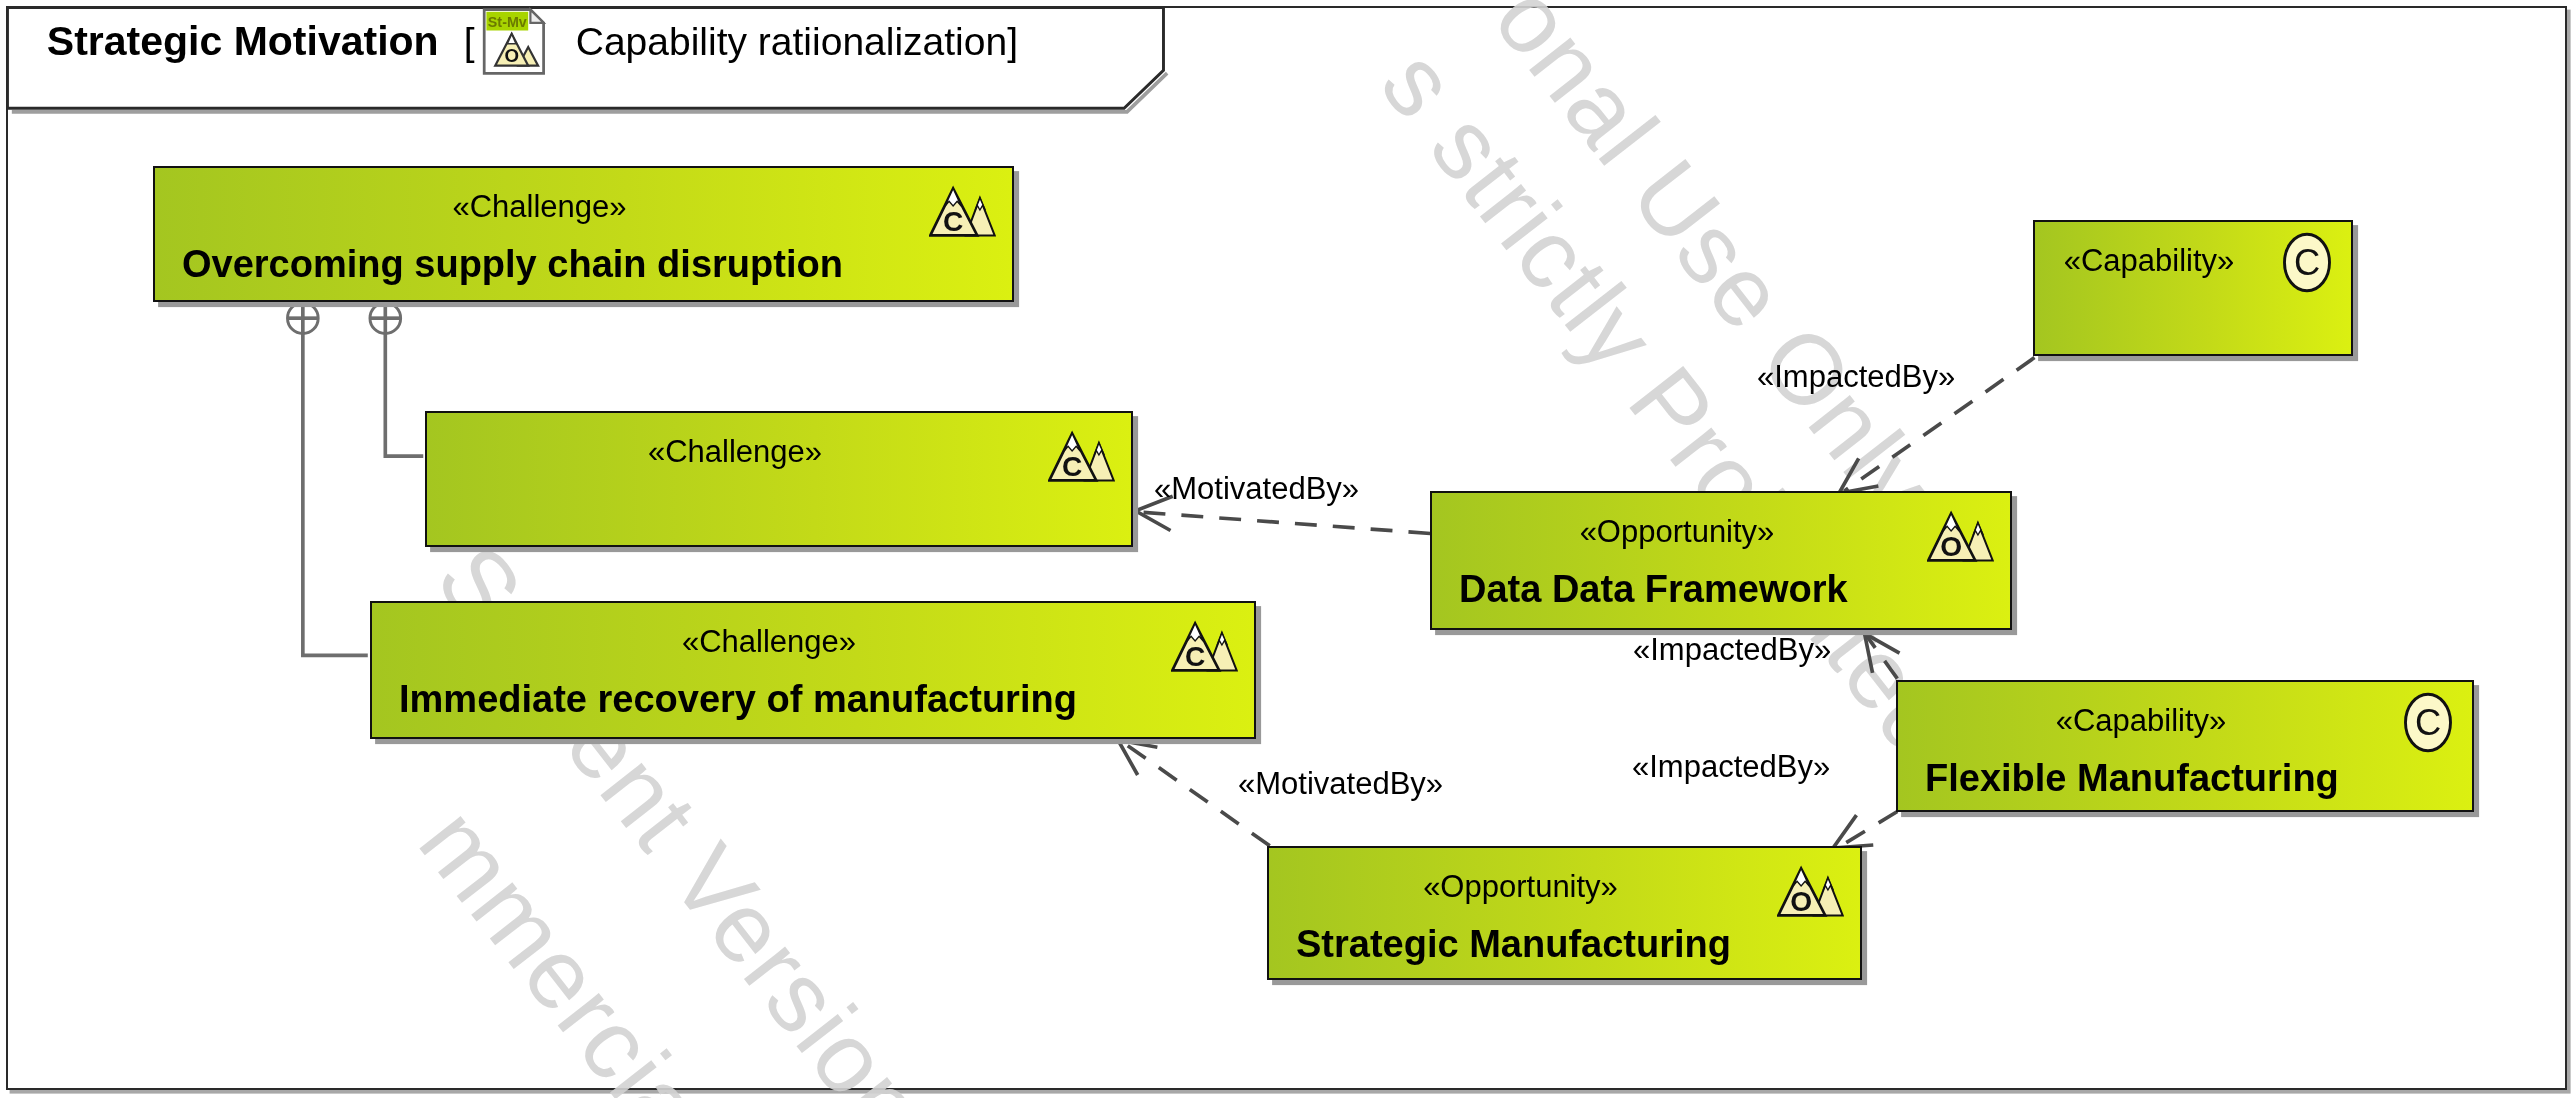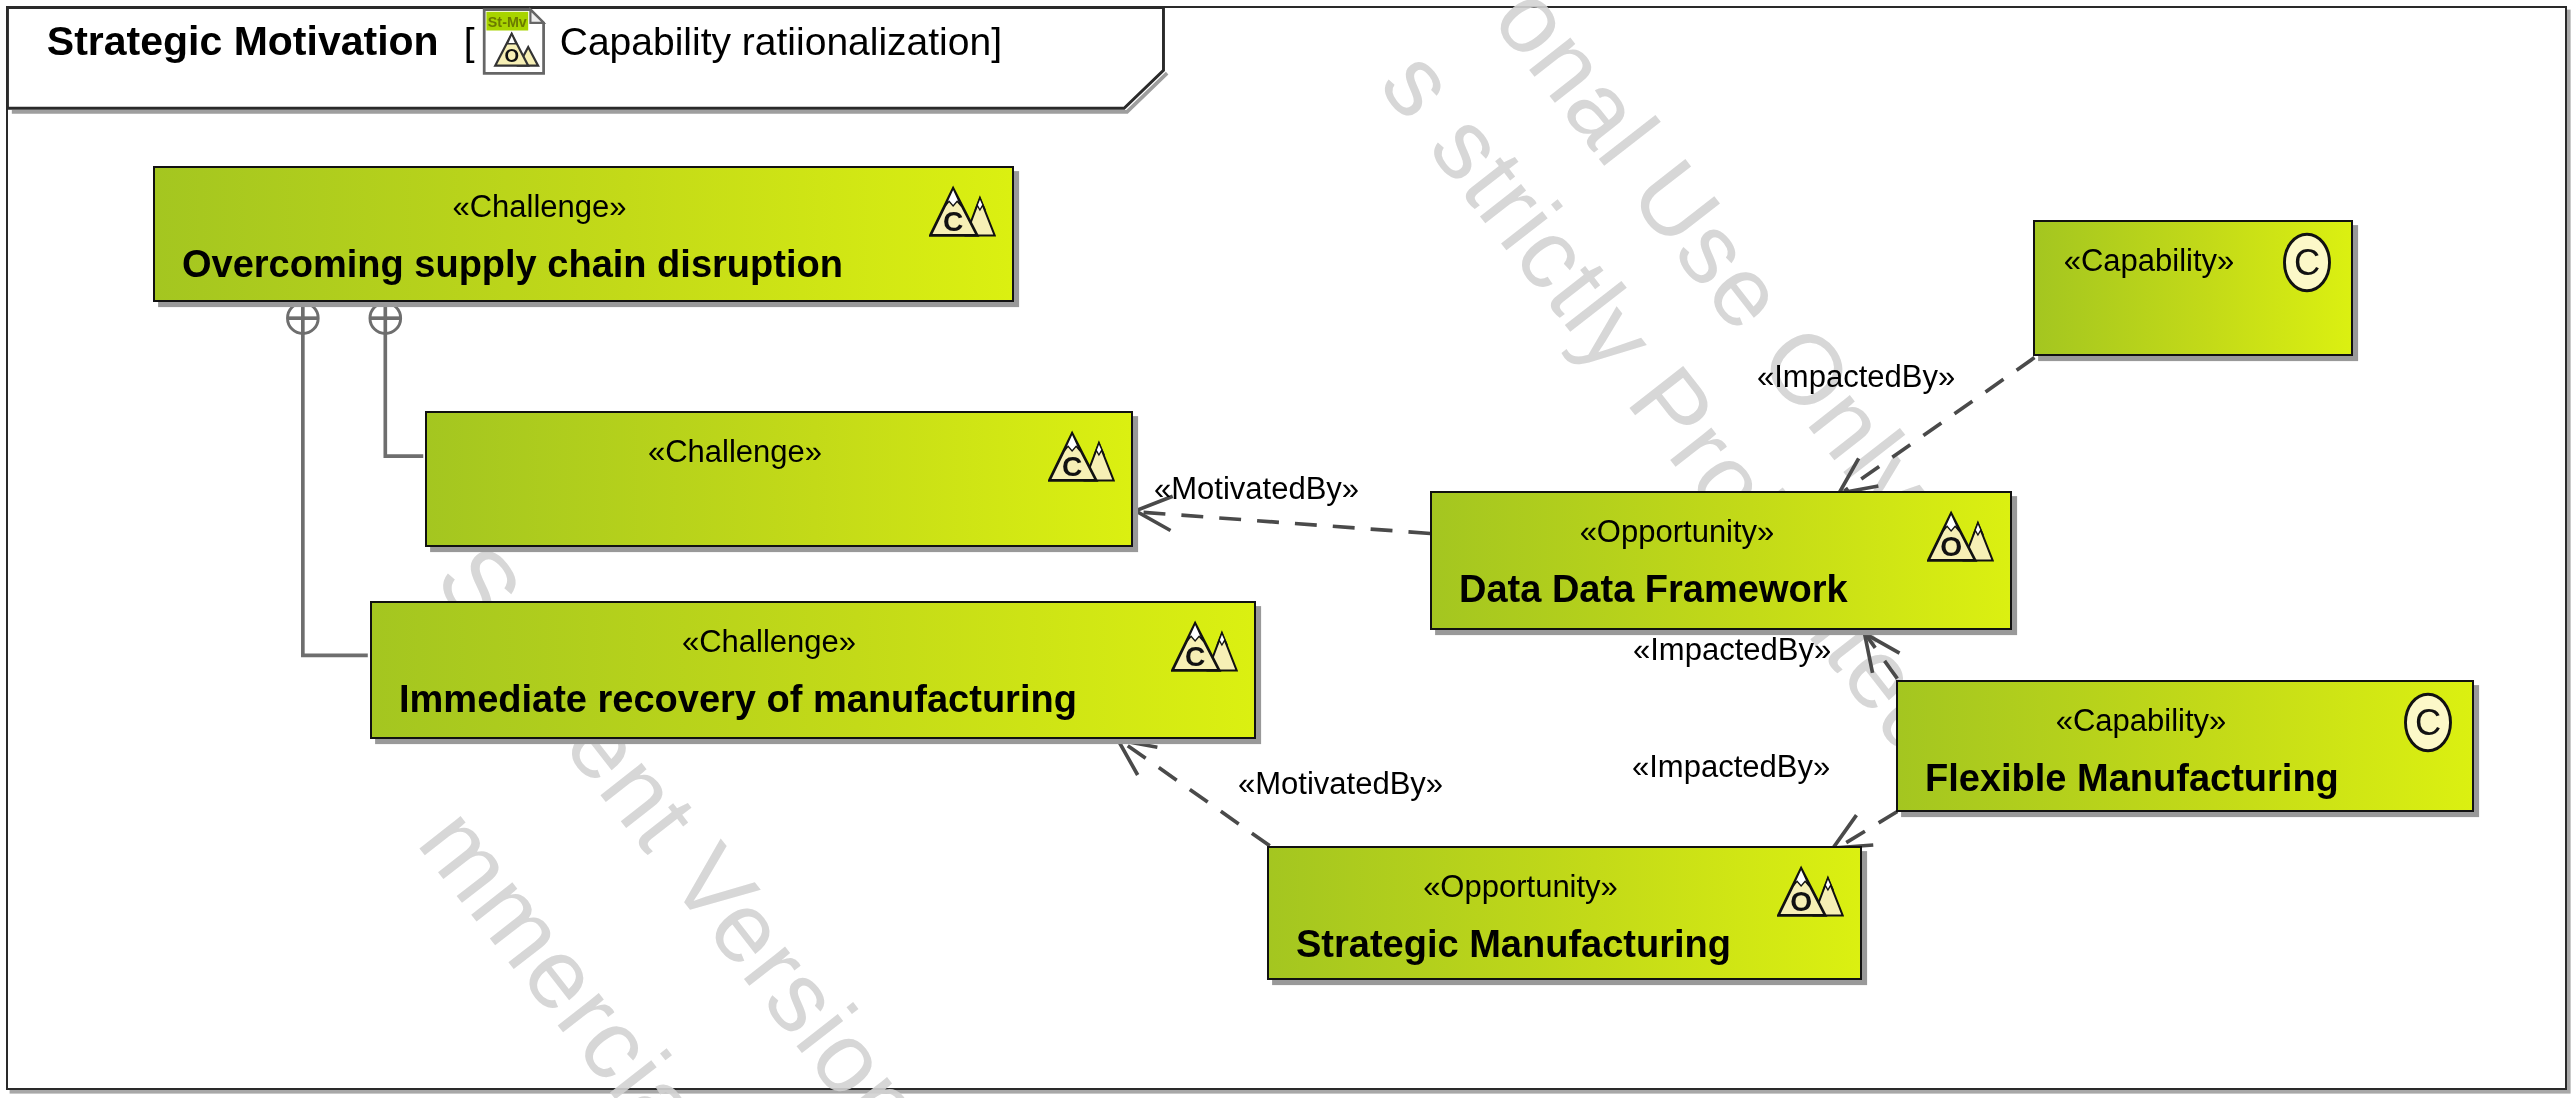--- a/index.html
+++ b/index.html
@@ -10,21 +10,21 @@
   .frame{position:absolute;left:5.8px;top:5.8px;width:2561px;height:1084px;
          border:2.9px solid #2a2a2a;box-shadow:3.6px 3.6px 0 #a8a8a8;box-sizing:border-box;z-index:0;background:transparent;}
 
   
   .tab-svg{position:absolute;left:5.8px;top:5.8px;z-index:5;}
   .tab-content{position:absolute;left:5.8px;top:5.8px;width:1168px;height:72px;z-index:6;
                display:flex;align-items:center;}
   .tab-type{font-size:41px;font-weight:bold;margin-left:41px;white-space:nowrap;}
   .tab-bracket{font-size:39px;margin-left:25px;white-space:nowrap;}
   .tab-icon{margin-left:7.3px;width:66px;height:69px;}
-  .tab-name{font-size:39px;margin-left:12px;white-space:nowrap;}
+  .tab-name{font-size:39px;margin-left:28px;white-space:nowrap;}
 
   
   .watermark{position:absolute;z-index:1;color:#d3d3d3;opacity:.9;font-size:99px;
              white-space:nowrap;transform-origin:0 0;transform:rotate(52deg);letter-spacing:1.5px;}
   #wm-1{left:1562px;top:-36px;}
   #wm-2{left:1449px;top:29px;}
   #wm-3{left:504px;top:524px;}
   #wm-4{left:487px;top:787px;}
 
   

